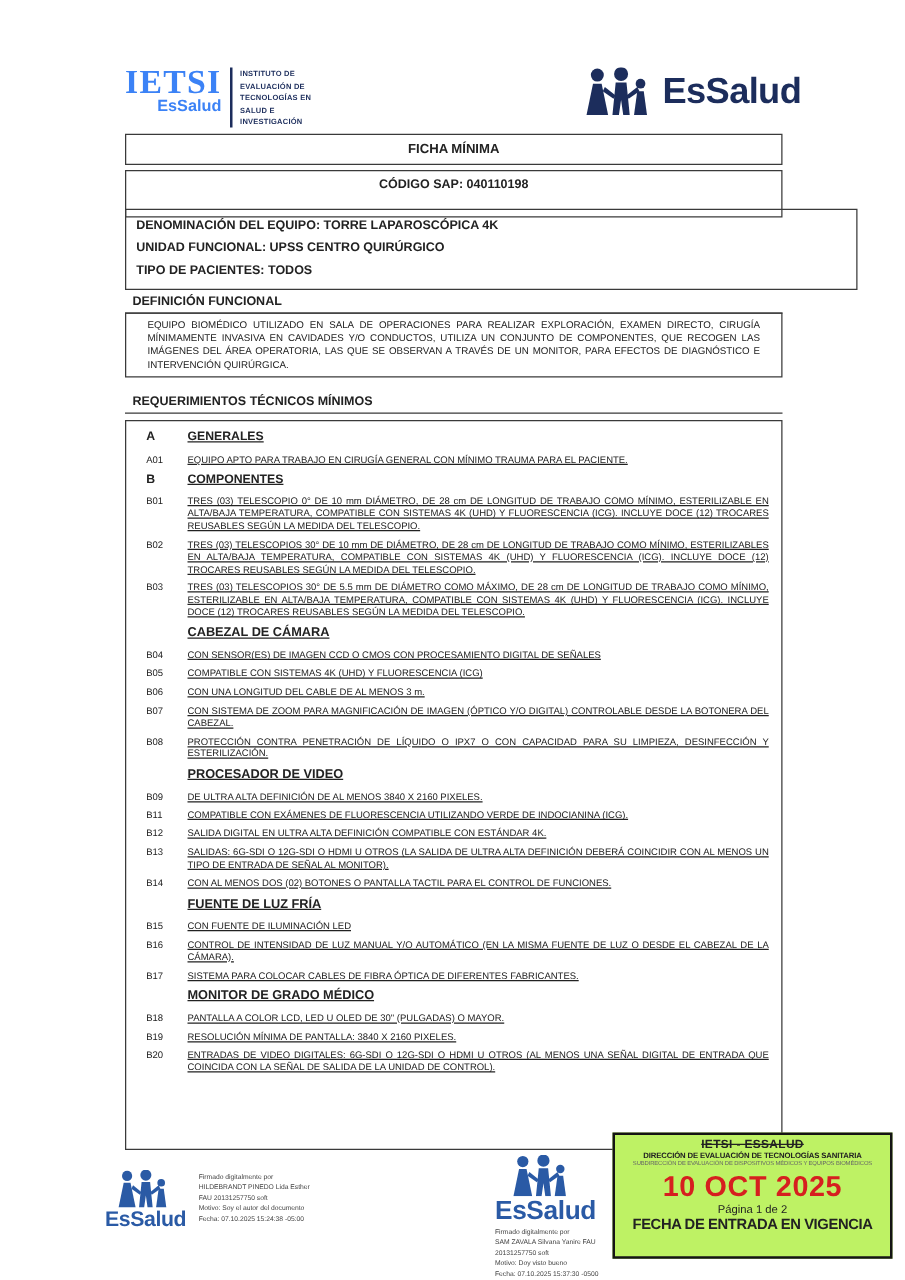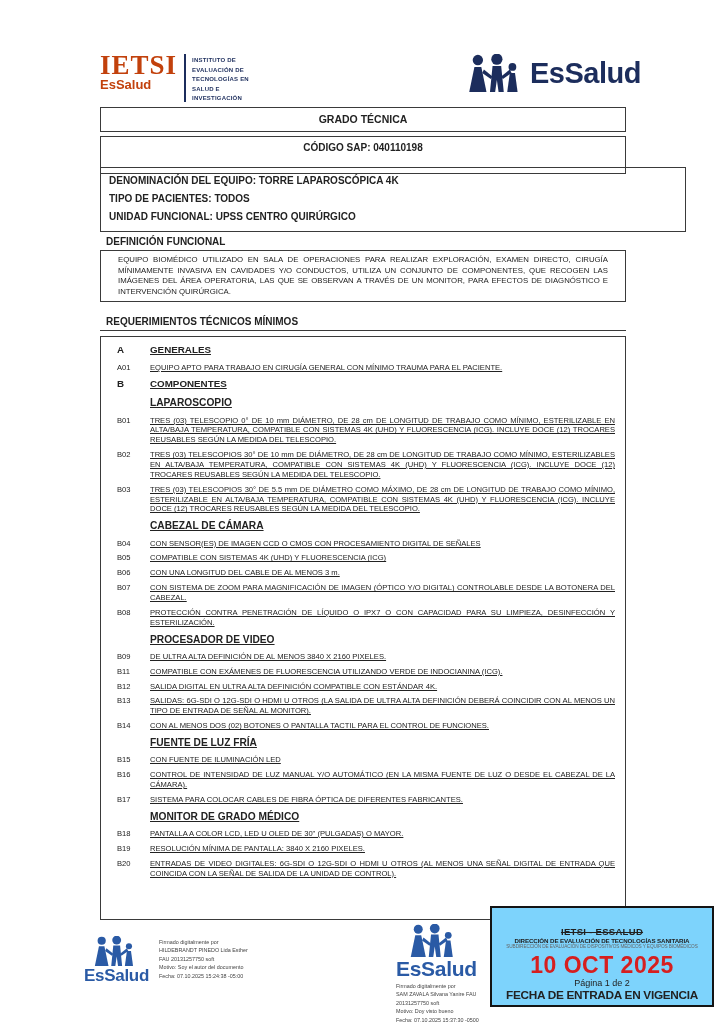--- a/index.html
+++ b/index.html
@@ -1,21 +1,21 @@
 <!DOCTYPE html>
 <html><head>
 <meta charset="utf-8">
 <style>
   html,body{margin:0;padding:0;background:#e8e8e8;}
   .page{position:relative;width:724px;height:1024px;background:#ffffff;margin:0 auto;
         font-family:"Liberation Sans",sans-serif;color:#222;overflow:hidden;}
 
   
   .ietsi-logo{position:absolute;left:100px;top:52px;display:flex;align-items:stretch;}
-  .ietsi-txt{color:#c2410c;}
+  .ietsi-txt{text-align:right;color:#3b82f6;}
   .ietsi-acronym{font-family:"Liberation Serif",serif;font-weight:bold;font-size:27px;line-height:26px;letter-spacing:1px;}
   .ietsi-brand{font-size:13px;font-weight:bold;line-height:14px;}
   .ietsi-div{width:2px;background:#1c2d5c;margin:2px 6px 2px 7px;}
   .ietsi-tagline{font-size:6px;font-weight:bold;color:#1c2d5c;line-height:1.6;white-space:pre-line;padding-top:4px;letter-spacing:.2px;}
 
   .essalud-top{position:absolute;left:468px;top:54px;display:flex;align-items:center;gap:6px;}
   .essalud-top .wordmark{font-size:29px;font-weight:bold;color:#1c2d5c;letter-spacing:-.5px;}
   .fam-icon{display:block;}
 
   
@@ -48,21 +48,21 @@
 
   
   .sig-left{position:absolute;left:84px;top:936px;display:flex;gap:10px;align-items:flex-start;}
   .logo-stack{text-align:center;color:#2a5aa5;}
   .logo-stack .wordmark{font-weight:bold;letter-spacing:-.3px;}
   .sig-lines{font-size:5.4px;color:#444;line-height:1.55;white-space:pre-line;padding-top:2px;}
   .sig-center{position:absolute;left:396px;top:924px;width:160px;}
   .sig-center .sig-lines{padding-top:1px;}
 
   .stamp{position:absolute;left:490px;top:906px;width:224px;height:101px;box-sizing:border-box;
-       border:2.5px solid #141414;background:#7dd3fc;text-align:center;padding-top:18px;}
+       border:2.5px solid #141414;background:#bef264;text-align:center;padding-top:2px;}
   .stamp-org{font-size:9.5px;font-weight:bold;text-decoration:line-through;letter-spacing:.3px;}
   .stamp-dir{font-size:6.2px;font-weight:bold;line-height:1.2;letter-spacing:-.1px;}
   .stamp-sub{font-size:4.7px;color:#666;line-height:1.2;letter-spacing:-.1px;}
   .stamp-date{font-size:23px;font-weight:bold;color:#d61f1f;letter-spacing:.5px;margin-top:3px;line-height:1.05;}
   .stamp-page{font-size:9px;line-height:1.2;margin-top:1px;}
   .stamp-page .pval{font-weight:normal;}
   .stamp-vigencia{font-size:11.8px;font-weight:bold;letter-spacing:-.3px;line-height:1.1;}
 </style>
 </head>
 <body>
@@ -91,49 +91,45 @@
         <path d="M25 44 L28 14 L38 14 L41 44 L35 44 L33 30 L31 44 Z"></path>
         <path d="M18 18 L28 26 L26 29 L16 22 Z"></path>
         <path d="M48 18 L38 26 L40 29 L50 22 Z"></path>
         <circle cx="51" cy="15" r="4.5"></circle>
         <path d="M45 44 L48 22 L54 22 L57 44 Z"></path>
       </g>
     </svg>
     <div class="wordmark">EsSalud</div>
   </div>
 
-  <div class="bar title">GRADO TÉCNICA</div>
+  <div class="bar title">FICHA MÍNIMA</div>
   <div class="bar sap">CÓDIGO SAP: 040110198</div>
 
   <div class="equip-box">
     <div>DENOMINACIÓN DEL EQUIPO: TORRE LAPAROSCÓPICA 4K</div>
+    <div>UNIDAD FUNCIONAL: UPSS CENTRO QUIRÚRGICO</div>
     <div>TIPO DE PACIENTES: TODOS</div>
-    <div>UNIDAD FUNCIONAL: UPSS CENTRO QUIRÚRGICO</div>
   </div>
 
   <div class="sec-heading def-heading">DEFINICIÓN FUNCIONAL</div>
   <div class="def-box">EQUIPO BIOMÉDICO UTILIZADO EN SALA DE OPERACIONES PARA REALIZAR EXPLORACIÓN, EXAMEN DIRECTO, CIRUGÍA MÍNIMAMENTE INVASIVA EN CAVIDADES Y/O CONDUCTOS, UTILIZA UN CONJUNTO DE COMPONENTES, QUE RECOGEN LAS IMÁGENES DEL ÁREA OPERATORIA, LAS QUE SE OBSERVAN A TRAVÉS DE UN MONITOR, PARA EFECTOS DE DIAGNÓSTICO E INTERVENCIÓN QUIRÚRGICA.</div>
 
   <div class="sec-heading req-heading">REQUERIMIENTOS TÉCNICOS MÍNIMOS</div>
   <div class="req-box">
       <div class="req-row t-section">
       <div class="req-code">A</div>
       <div class="req-text">GENERALES</div>
     </div>
       <div class="req-row t-item">
       <div class="req-code">A01</div>
       <div class="req-text">EQUIPO APTO PARA TRABAJO EN CIRUGÍA GENERAL CON MÍNIMO TRAUMA PARA EL PACIENTE.</div>
     </div>
       <div class="req-row t-section">
       <div class="req-code">B</div>
       <div class="req-text">COMPONENTES</div>
-    </div>
-      <div class="req-row t-subheading">
-      <div class="req-code"></div>
-      <div class="req-text">LAPAROSCOPIO</div>
     </div>
       <div class="req-row t-item">
       <div class="req-code">B01</div>
       <div class="req-text">TRES (03) TELESCOPIO 0° DE 10 mm DIÁMETRO, DE 28 cm DE LONGITUD DE TRABAJO COMO MÍNIMO, ESTERILIZABLE EN ALTA/BAJA TEMPERATURA, COMPATIBLE CON SISTEMAS 4K (UHD) Y FLUORESCENCIA (ICG). INCLUYE DOCE (12) TROCARES REUSABLES SEGÚN LA MEDIDA DEL TELESCOPIO.</div>
     </div>
       <div class="req-row t-item">
       <div class="req-code">B02</div>
       <div class="req-text">TRES (03) TELESCOPIOS 30° DE 10 mm DE DIÁMETRO, DE 28 cm DE LONGITUD DE TRABAJO COMO MÍNIMO, ESTERILIZABLES EN ALTA/BAJA TEMPERATURA, COMPATIBLE CON SISTEMAS 4K (UHD) Y FLUORESCENCIA (ICG). INCLUYE DOCE (12) TROCARES REUSABLES SEGÚN LA MEDIDA DEL TELESCOPIO.</div>
     </div>
       <div class="req-row t-item">

